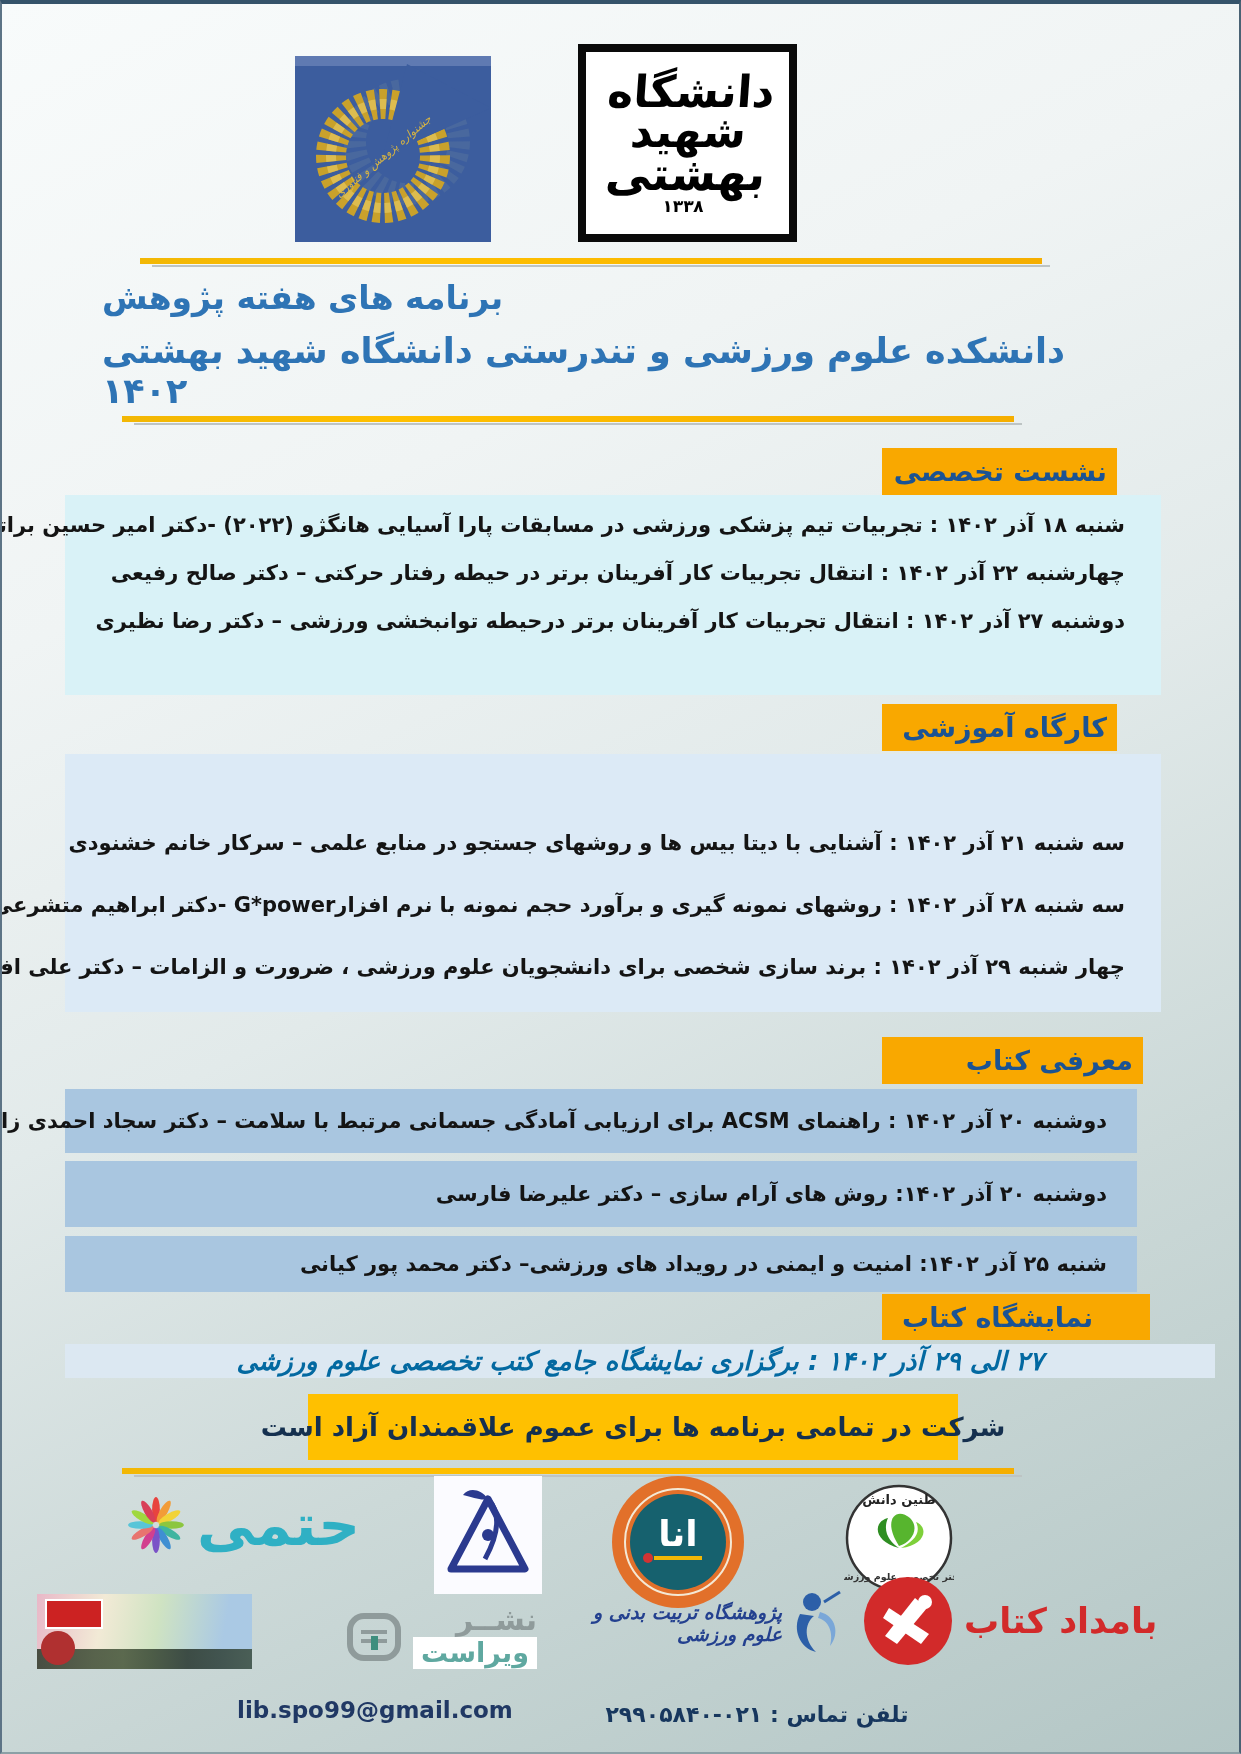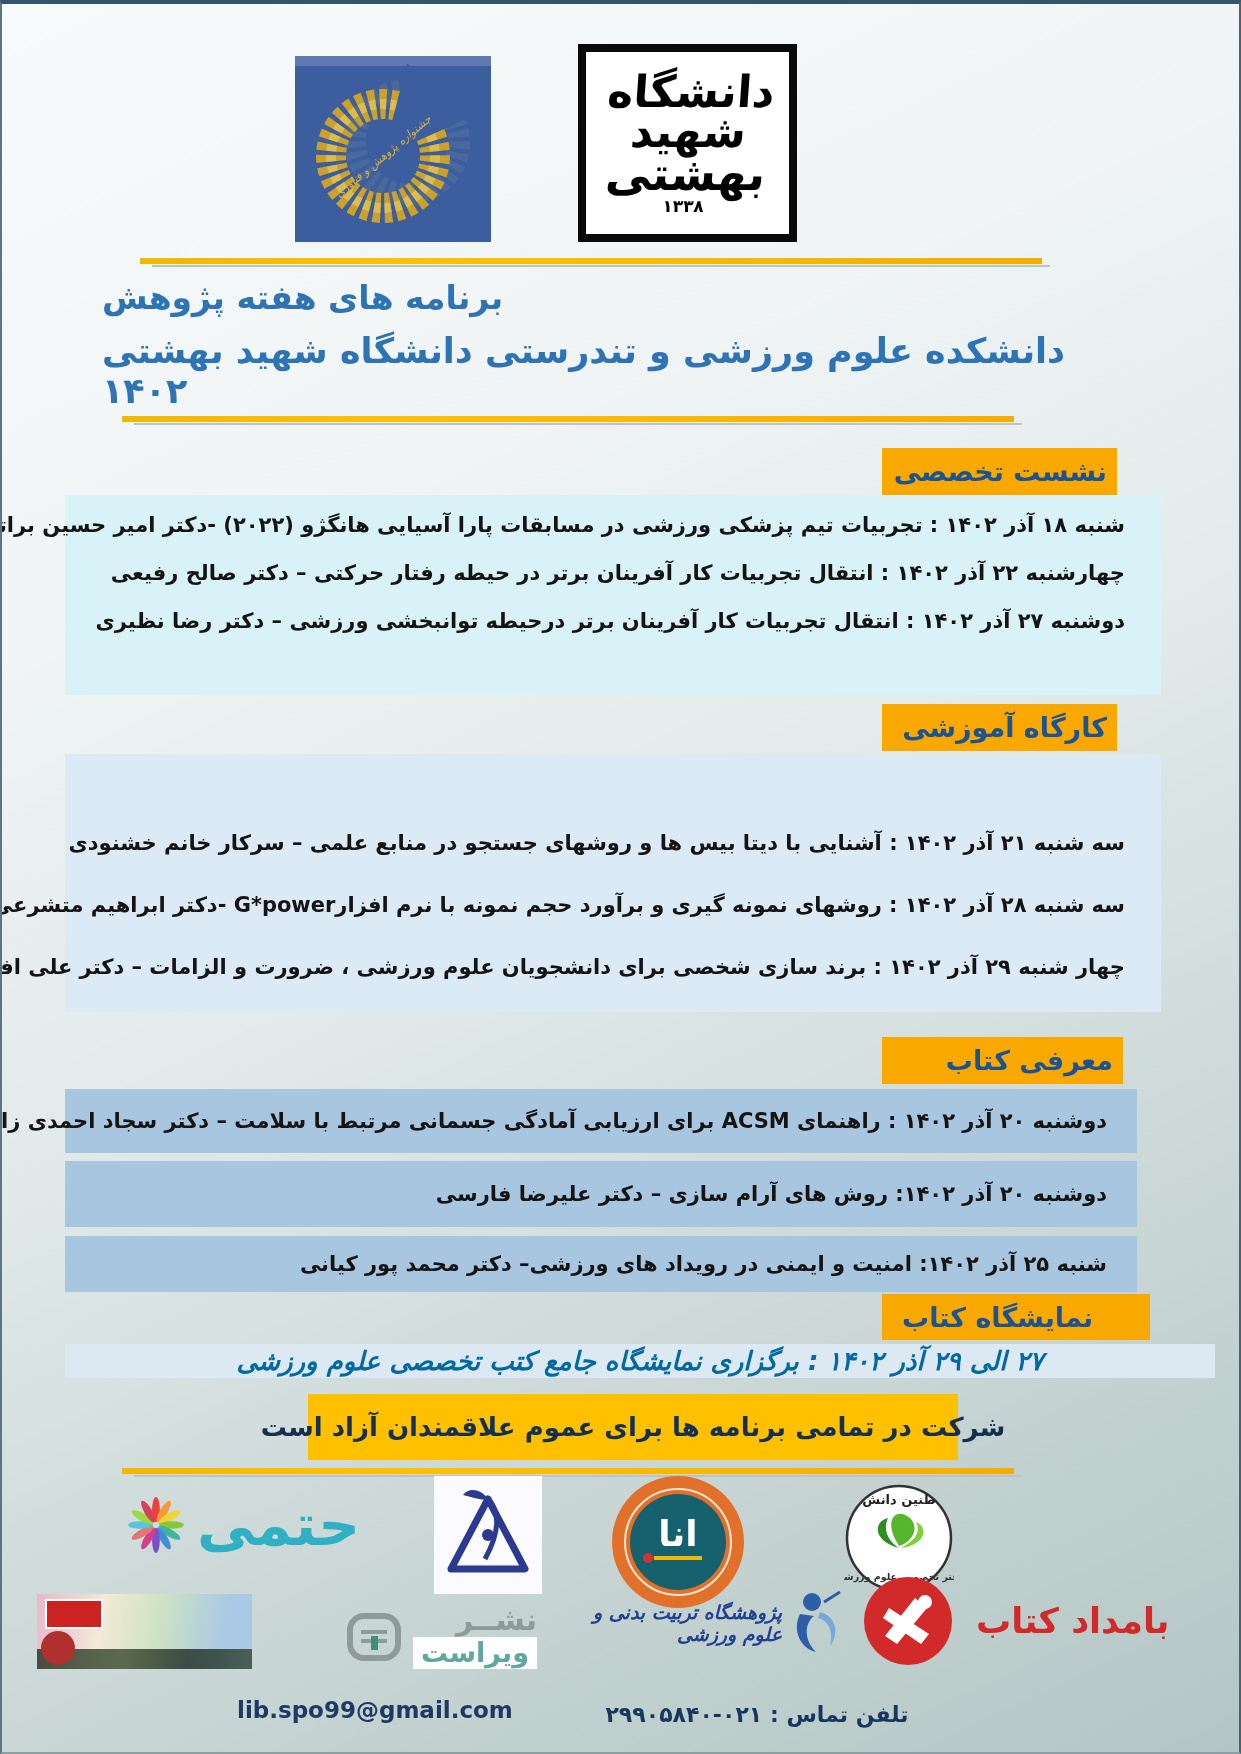--- a/index.html
+++ b/index.html
@@ -22,21 +22,21 @@
   .d2{left:120px;top:412px;width:892px;}
   .d3{left:120px;top:1464px;width:892px;}
   
   .title{left:100px;top:274px;width:1000px;text-align:left;color:#2e74b5;font-weight:bold;direction:rtl;}
   .title .t1{font-size:33px;}
   .title .t2{font-size:35px;margin-top:14px;}
   
   .sec-header{background:#f9a800;color:#1b5393;font-weight:bold;font-size:27px;display:flex;align-items:center;direction:rtl;box-sizing:border-box;padding:0 10px;}
   .h1{left:880px;top:444px;width:235px;height:47px;}
   .h2{left:880px;top:700px;width:235px;height:47px;}
-  .h3{left:880px;top:1033px;width:241px;height:47px;}
+  .h3{left:880px;top:1033px;width:261px;height:47px;}
   .h4{left:880px;top:1290px;width:268px;height:46px;justify-content:flex-end;padding-left:20px;}
   
   .sec-body{direction:rtl;box-sizing:border-box;color:#141414;font-weight:bold;}
   .b1{left:63px;top:491px;width:1096px;height:200px;background:#d9f2f7;padding:6px 36px 0 10px;}
   .b1 .line{height:48px;}
   .b2{left:63px;top:750px;width:1096px;height:258px;background:#dceaf6;padding:58px 36px 0 10px;}
   .b2 .line{height:62px;}
   .line{display:flex;align-items:center;font-size:21px;white-space:nowrap;}
   .book-box{background:#a9c6e0;direction:rtl;display:flex;align-items:center;box-sizing:border-box;padding-right:30px;font-weight:bold;color:#141414;font-size:21px;white-space:nowrap;}
   .bk1{left:63px;top:1085px;width:1072px;height:64px;}
@@ -54,21 +54,21 @@
   .banner{left:35px;top:1590px;width:215px;height:75px;background:linear-gradient(100deg,#e8b8c8 0%,#f2ead6 30%,#cfe3c2 55%,#aac9e4 85%);position:absolute;overflow:hidden;}
   .banner .red-tag{position:absolute;left:8px;top:5px;width:58px;height:30px;background:#cc2222;border:2px solid #fff;box-sizing:border-box;}
   .banner .sil{position:absolute;bottom:0;left:0;width:100%;height:20px;background:linear-gradient(90deg,#20301f,#3a4a2f 40%,#1d2a22 70%,#324433);opacity:.8;}
   .banner .blob{position:absolute;left:4px;bottom:4px;width:34px;height:34px;border-radius:50%;background:#b03030;}
   .virast{left:330px;top:1594px;width:205px;height:78px;display:flex;flex-direction:row-reverse;align-items:center;gap:10px;direction:ltr;}
   .v-words{text-align:right;color:#8f9b9b;font-weight:bold;direction:rtl;}
   .v-l1{font-size:30px;letter-spacing:8px;line-height:1;}
   .v-l2{display:inline-block;background:#ffffff;color:#5fa8a0;font-size:27px;padding:1px 8px;margin-top:2px;line-height:1.1;}
   .institute{left:556px;top:1580px;width:286px;height:80px;display:flex;align-items:center;justify-content:flex-end;gap:8px;direction:ltr;}
   .inst-text{color:#23408f;font-weight:bold;font-style:italic;font-size:19px;direction:rtl;text-align:right;width:210px;line-height:1.15;}
-  .bamdad{left:862px;top:1572px;width:300px;height:90px;display:flex;align-items:center;gap:24px;direction:ltr;}
+  .bamdad{left:862px;top:1572px;width:300px;height:90px;display:flex;align-items:center;gap:12px;direction:ltr;}
   .bamdad-circle{width:88px;height:88px;border-radius:50%;background:#d22a2a;flex:0 0 auto;display:flex;align-items:center;justify-content:center;}
   .bamdad-word{color:#d22a2a;font-size:35px;font-weight:bold;white-space:nowrap;}
   
   .email{left:235px;top:1693px;width:220px;text-align:center;color:#203864;font-size:23px;font-weight:bold;}
   .phone{left:600px;top:1698px;width:310px;text-align:center;color:#17375e;font-size:22px;font-weight:bold;direction:rtl;}
 </style>
 </head>
 <body>
 
 <div class="page">

